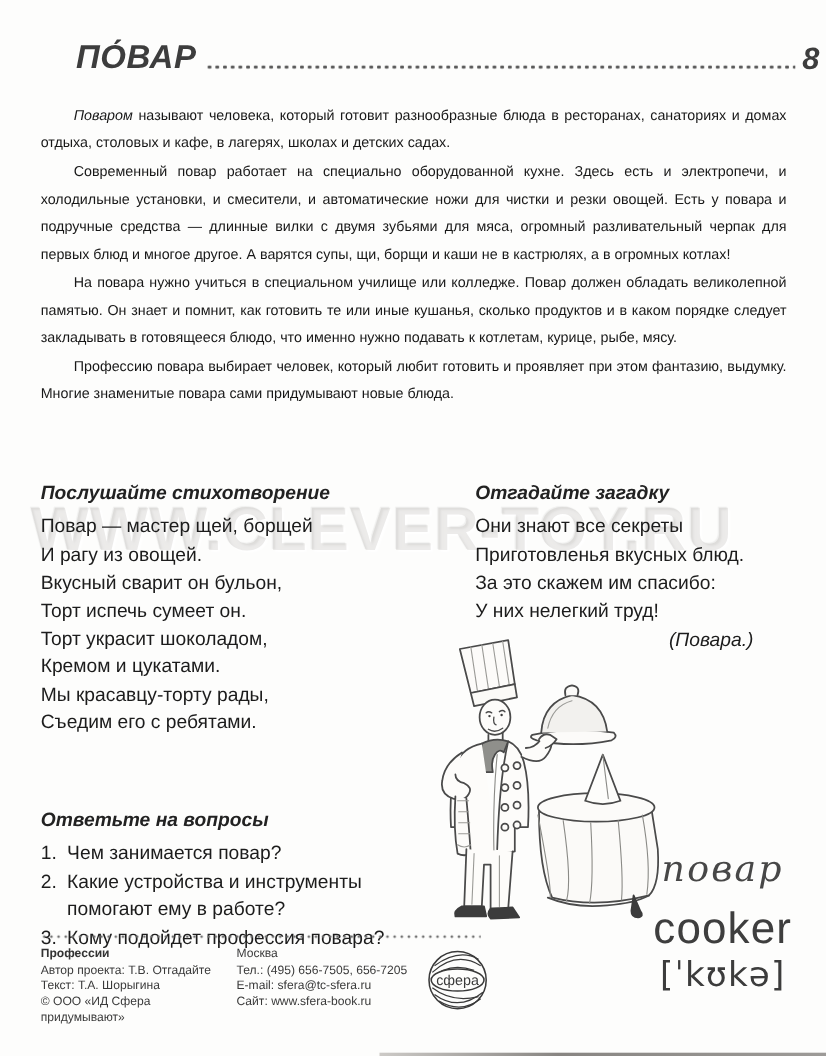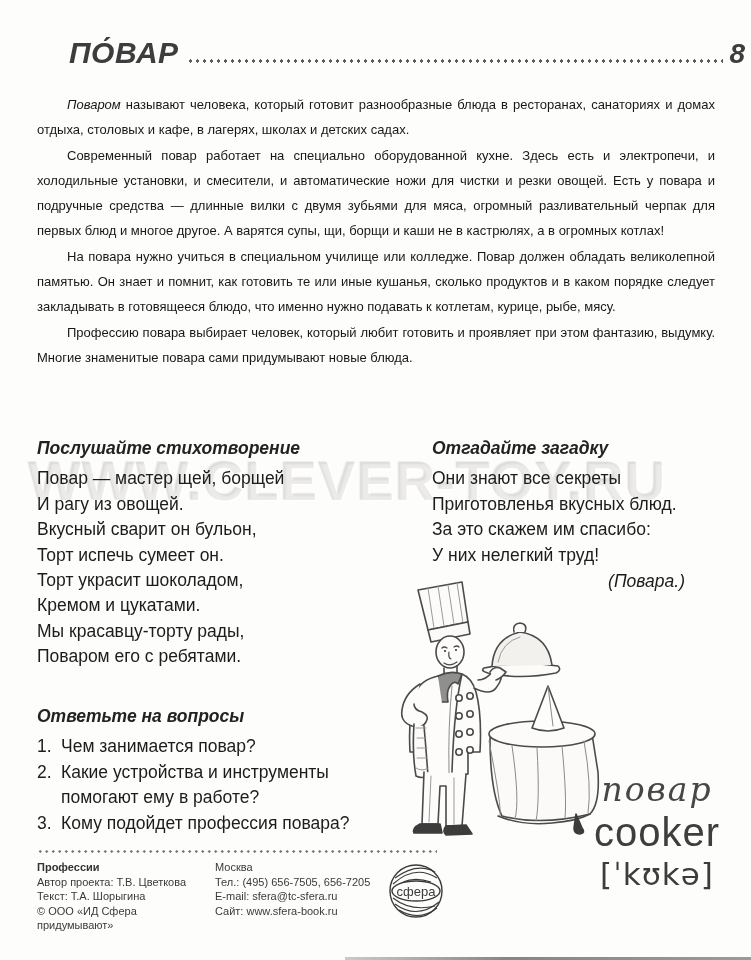--- a/index.html
+++ b/index.html
@@ -58,21 +58,21 @@
   .riddle{
     position:absolute;left:432px;top:436px;width:285px;z-index:1;
     font-size:17.5px;line-height:25.4px;
   }
   .verse-line{white-space:nowrap;}
   .riddle-answer{
     font-style:italic;text-align:right;padding-right:32px;margin-top:1px;
   }
   
   .questions{
-    position:absolute;left:37px;top:704px;width:370px;z-index:1;
+    position:absolute;left:37px;top:733px;width:370px;z-index:1;
     font-size:17.5px;line-height:25.4px;
   }
   .q-item{display:flex;}
   .q-num{width:24px;flex:0 0 24px;}
   .q-text{width:310px;}
   
   .chef{
     position:absolute;left:362px;top:576px;width:282px;height:278px;z-index:1;
   }
   
@@ -93,21 +93,21 @@
   .vocab{
     position:absolute;left:573px;top:770px;width:168px;z-index:1;
     text-align:center;color:#3e3e3e;
   }
   .vocab-script{
     font-family:"DejaVu Serif", serif;font-style:italic;
     font-size:33px;line-height:40px;letter-spacing:2px;color:#474747;
   }
   .vocab-english{
     font-size:40px;line-height:44px;font-weight:normal;letter-spacing:1px;
-    color:#3e3e3e;margin-top:0;
+    color:#3e3e3e;margin-top:12px;
   }
   .vocab-transcription{
     font-family:"DejaVu Sans", sans-serif;font-size:31px;line-height:40px;
     color:#3c3c3c;letter-spacing:1px;
   }
   
   .scan-edge{
     position:absolute;bottom:0;left:46%;right:0;height:3px;z-index:3;
     background:linear-gradient(to right, rgba(60,50,40,0.25), rgba(40,35,30,0.55) 40%, rgba(40,35,30,0.45));
   }
@@ -134,21 +134,21 @@
 
   <div class="poem">
     <div class="section-heading">Послушайте стихотворение</div>
     <div class="verse-line">Повар — мастер щей, борщей</div>
     <div class="verse-line">И рагу из овощей.</div>
     <div class="verse-line">Вкусный сварит он бульон,</div>
     <div class="verse-line">Торт испечь сумеет он.</div>
     <div class="verse-line">Торт украсит шоколадом,</div>
     <div class="verse-line">Кремом и цукатами.</div>
     <div class="verse-line">Мы красавцу-торту рады,</div>
-    <div class="verse-line">Поваром его с ребятами.</div>
+    <div class="verse-line">Съедим его с ребятами.</div>
   </div>
 
   <div class="riddle">
     <div class="section-heading">Отгадайте загадку</div>
     <div class="verse-line">Они знают все секреты</div>
     <div class="verse-line">Приготовленья вкусных блюд.</div>
     <div class="verse-line">За это скажем им спасибо:</div>
     <div class="verse-line">У них нелегкий труд!</div>
     <div class="riddle-answer">(Повара.)</div>
   </div>
@@ -230,21 +230,21 @@
     <div class="q-item">
       <span class="q-num">3.</span>
       <span class="q-text">Кому подойдет профессия повара?</span>
     </div>
   </div>
 
   <div class="footer-dots"></div>
   <div class="footer">
     <div class="col1">
       <div class="footer-series">Профессии</div>
-      <div>Автор проекта: Т.В. Цветкова</div>
+      <div>Автор проекта: Т.В. Отгадайте</div>
       <div>Текст: Т.А. Шорыгина</div>
       <div>© ООО «ИД Сфера придумывают»</div>
     </div>
     <div class="col2">
       <div>Москва</div>
       <div>Тел.: (495) 656-7505, 656-7205</div>
       <div>E-mail: sfera@tc-sfera.ru</div>
       <div>Сайт: www.sfera-book.ru</div>
     </div>
     <svg class="publisher-logo" viewBox="0 0 58 58" fill="none" stroke="#3a3a3a" stroke-width="1.4">

